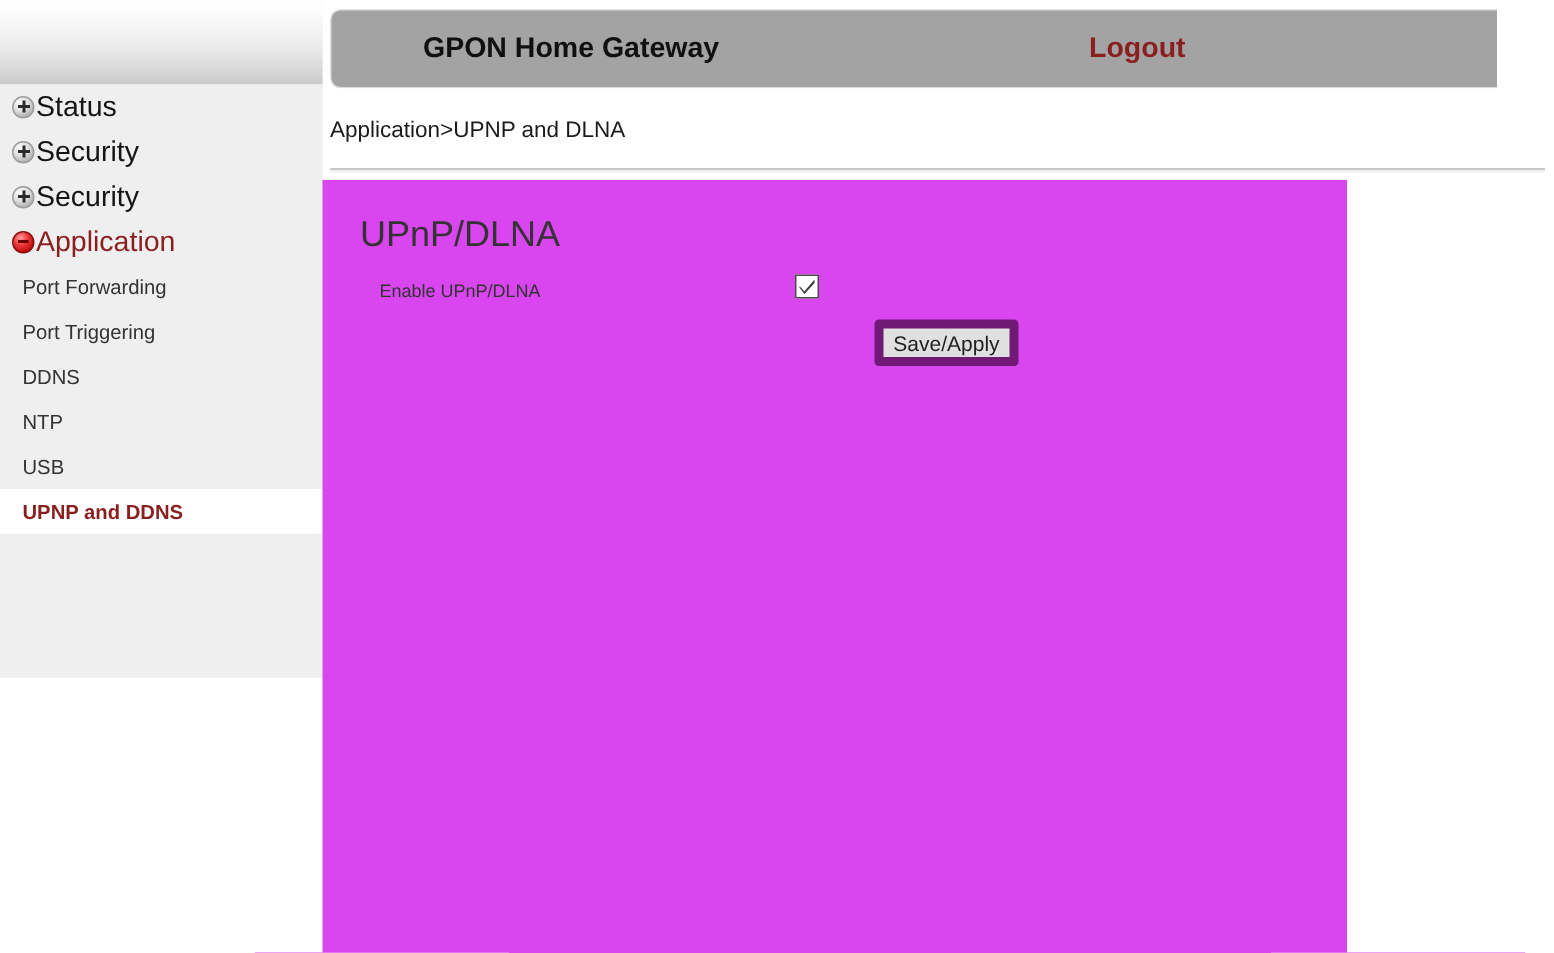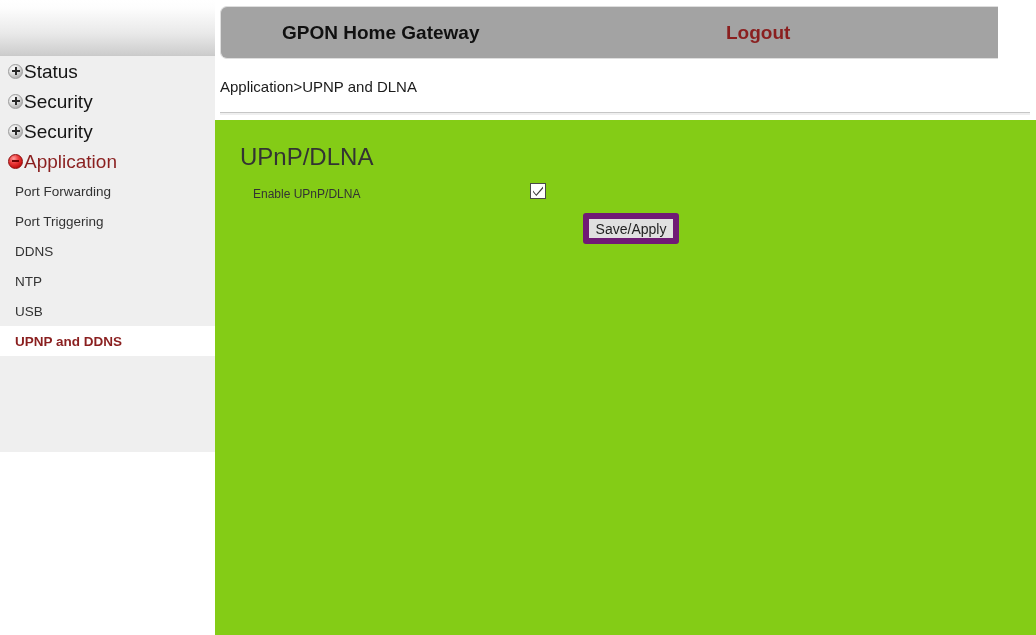--- a/index.html
+++ b/index.html
@@ -167,23 +167,23 @@
     width: 810px;
     height: 3px;
     background: linear-gradient(to bottom, #c6c6c6 0%, #c6c6c6 40%, #efefef 41%, #efefef 100%);
   }
 
   
   #content {
     position: absolute;
     left: 215px;
     top: 120px;
-    width: 821px;
+    width: 683px;
     height: 515px;
-    background: #84cc16;
+    background: #d946ef;
     text-decoration: underline;
   }
   #page-title {
     position: absolute;
     left: 25px;
     top: 23px;
     font-size: 24px;
     color: #333333;
     line-height: 28px;
   }

